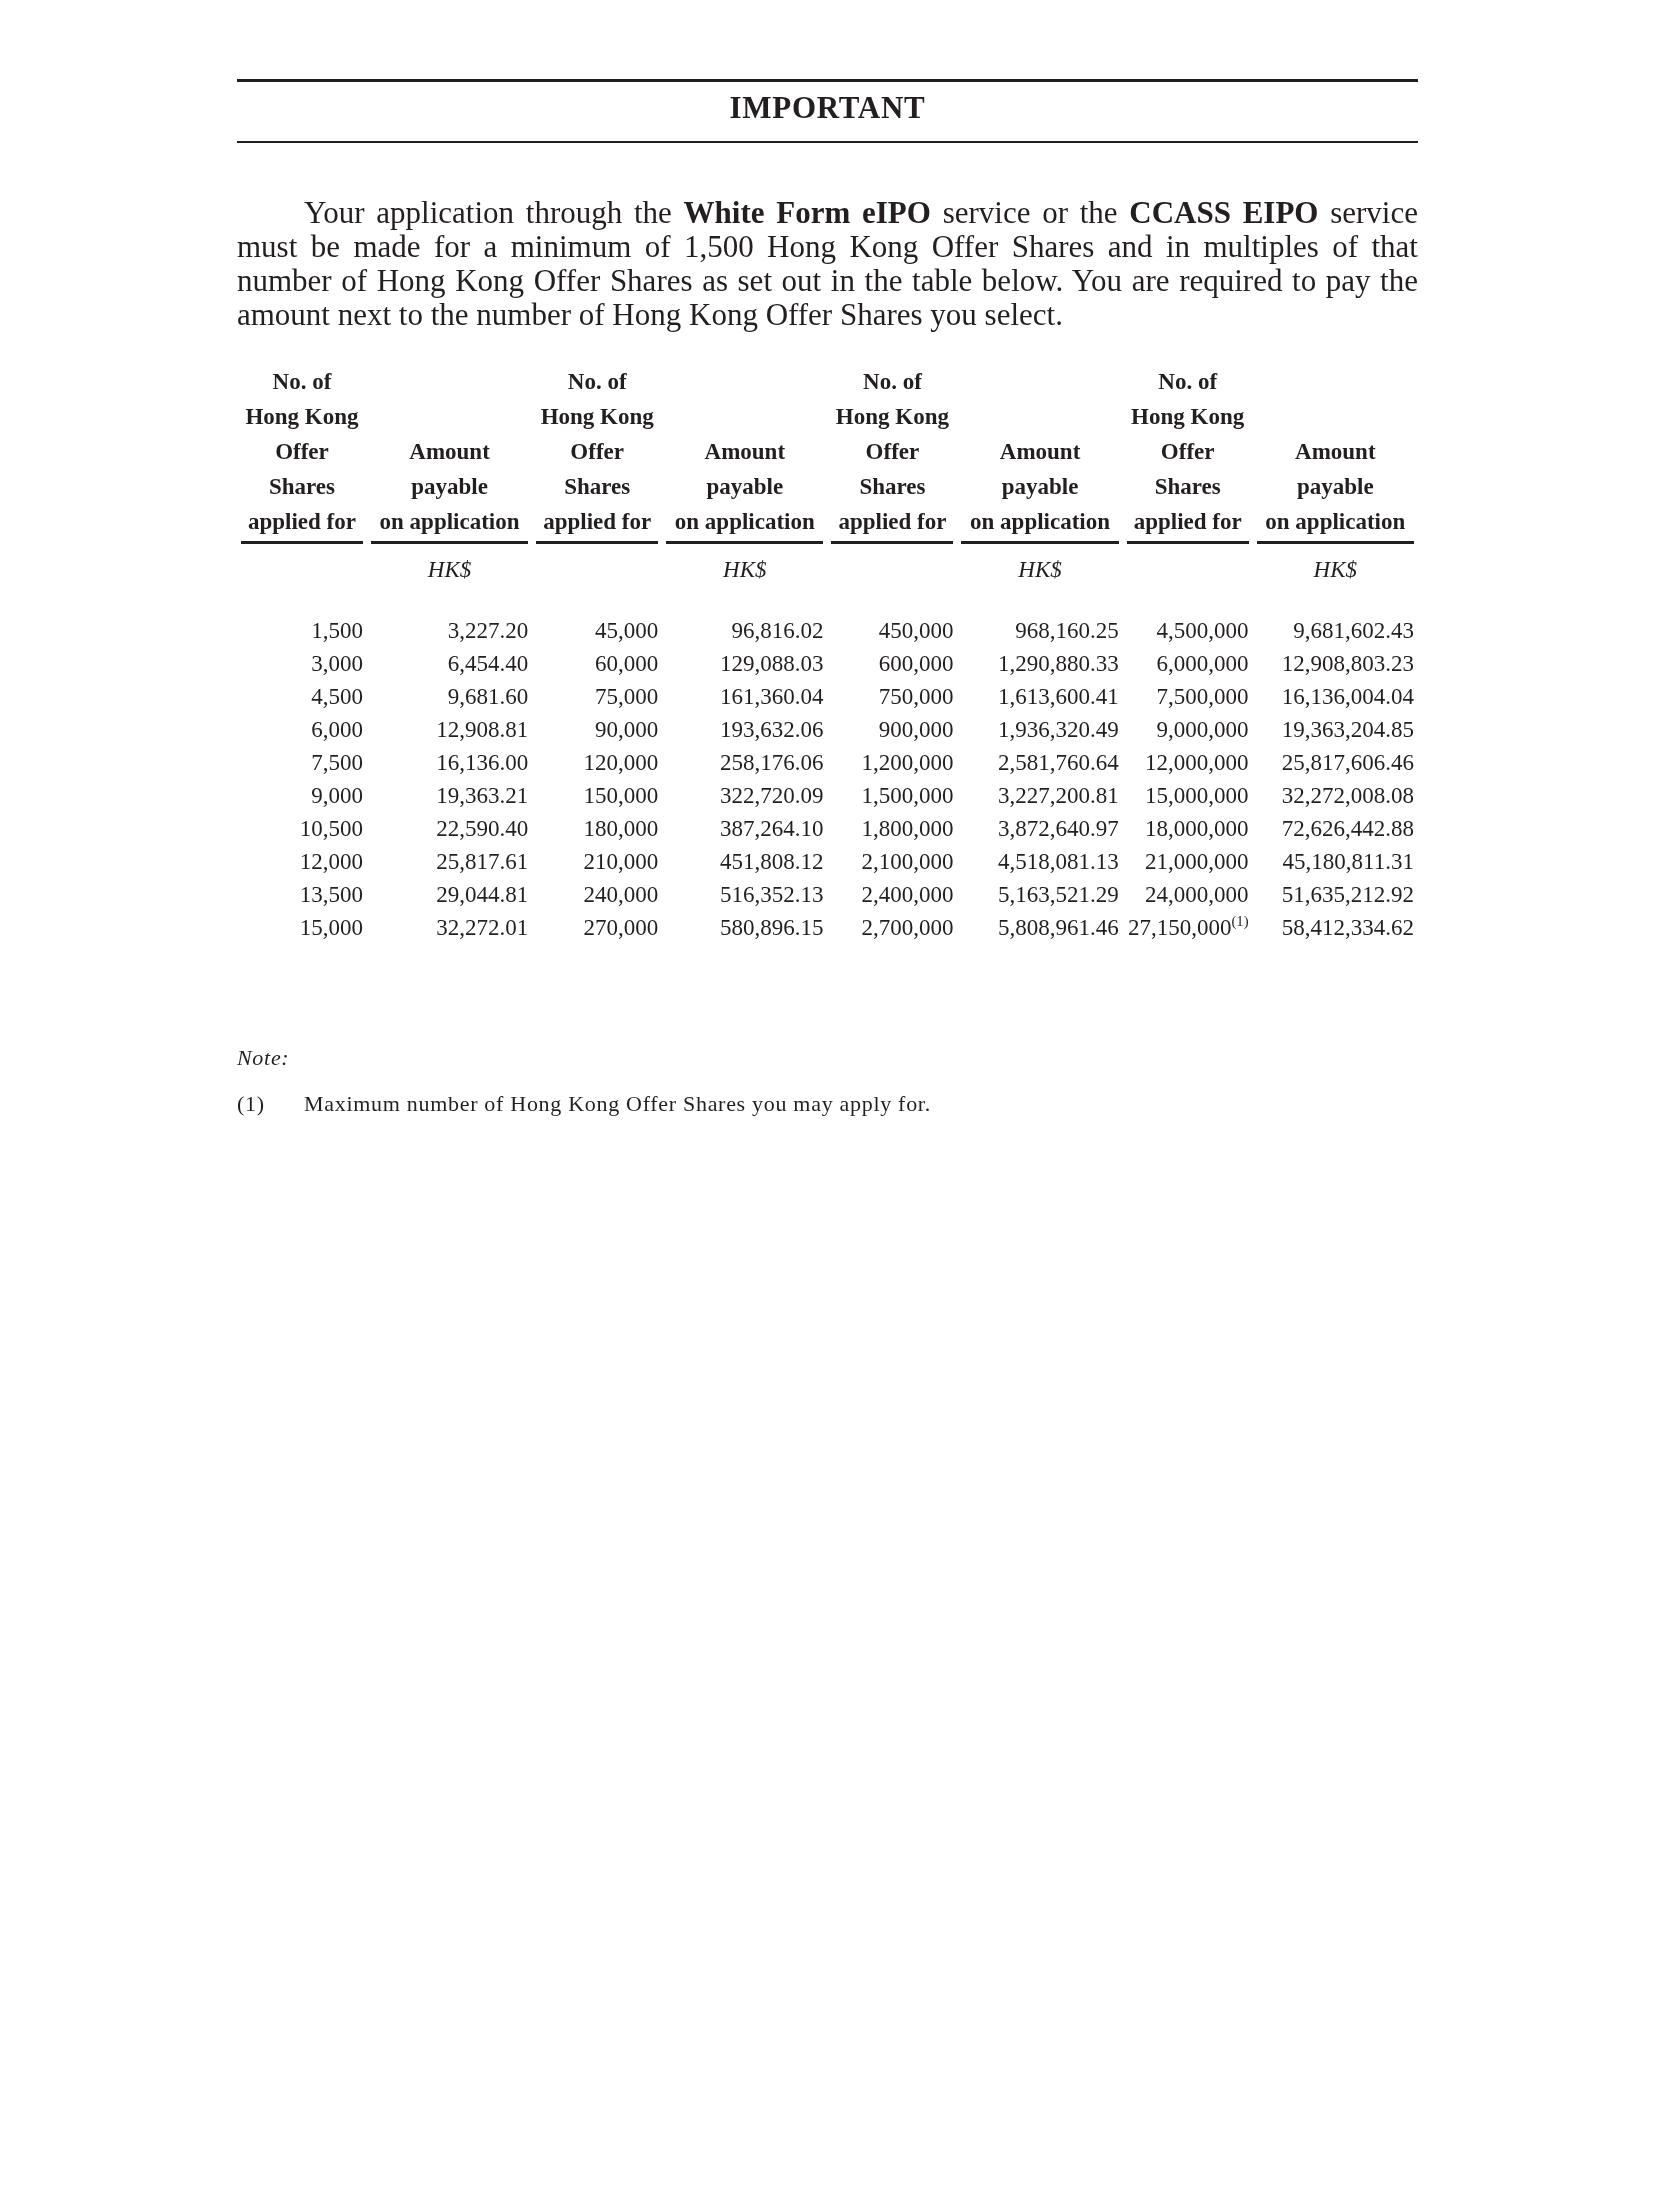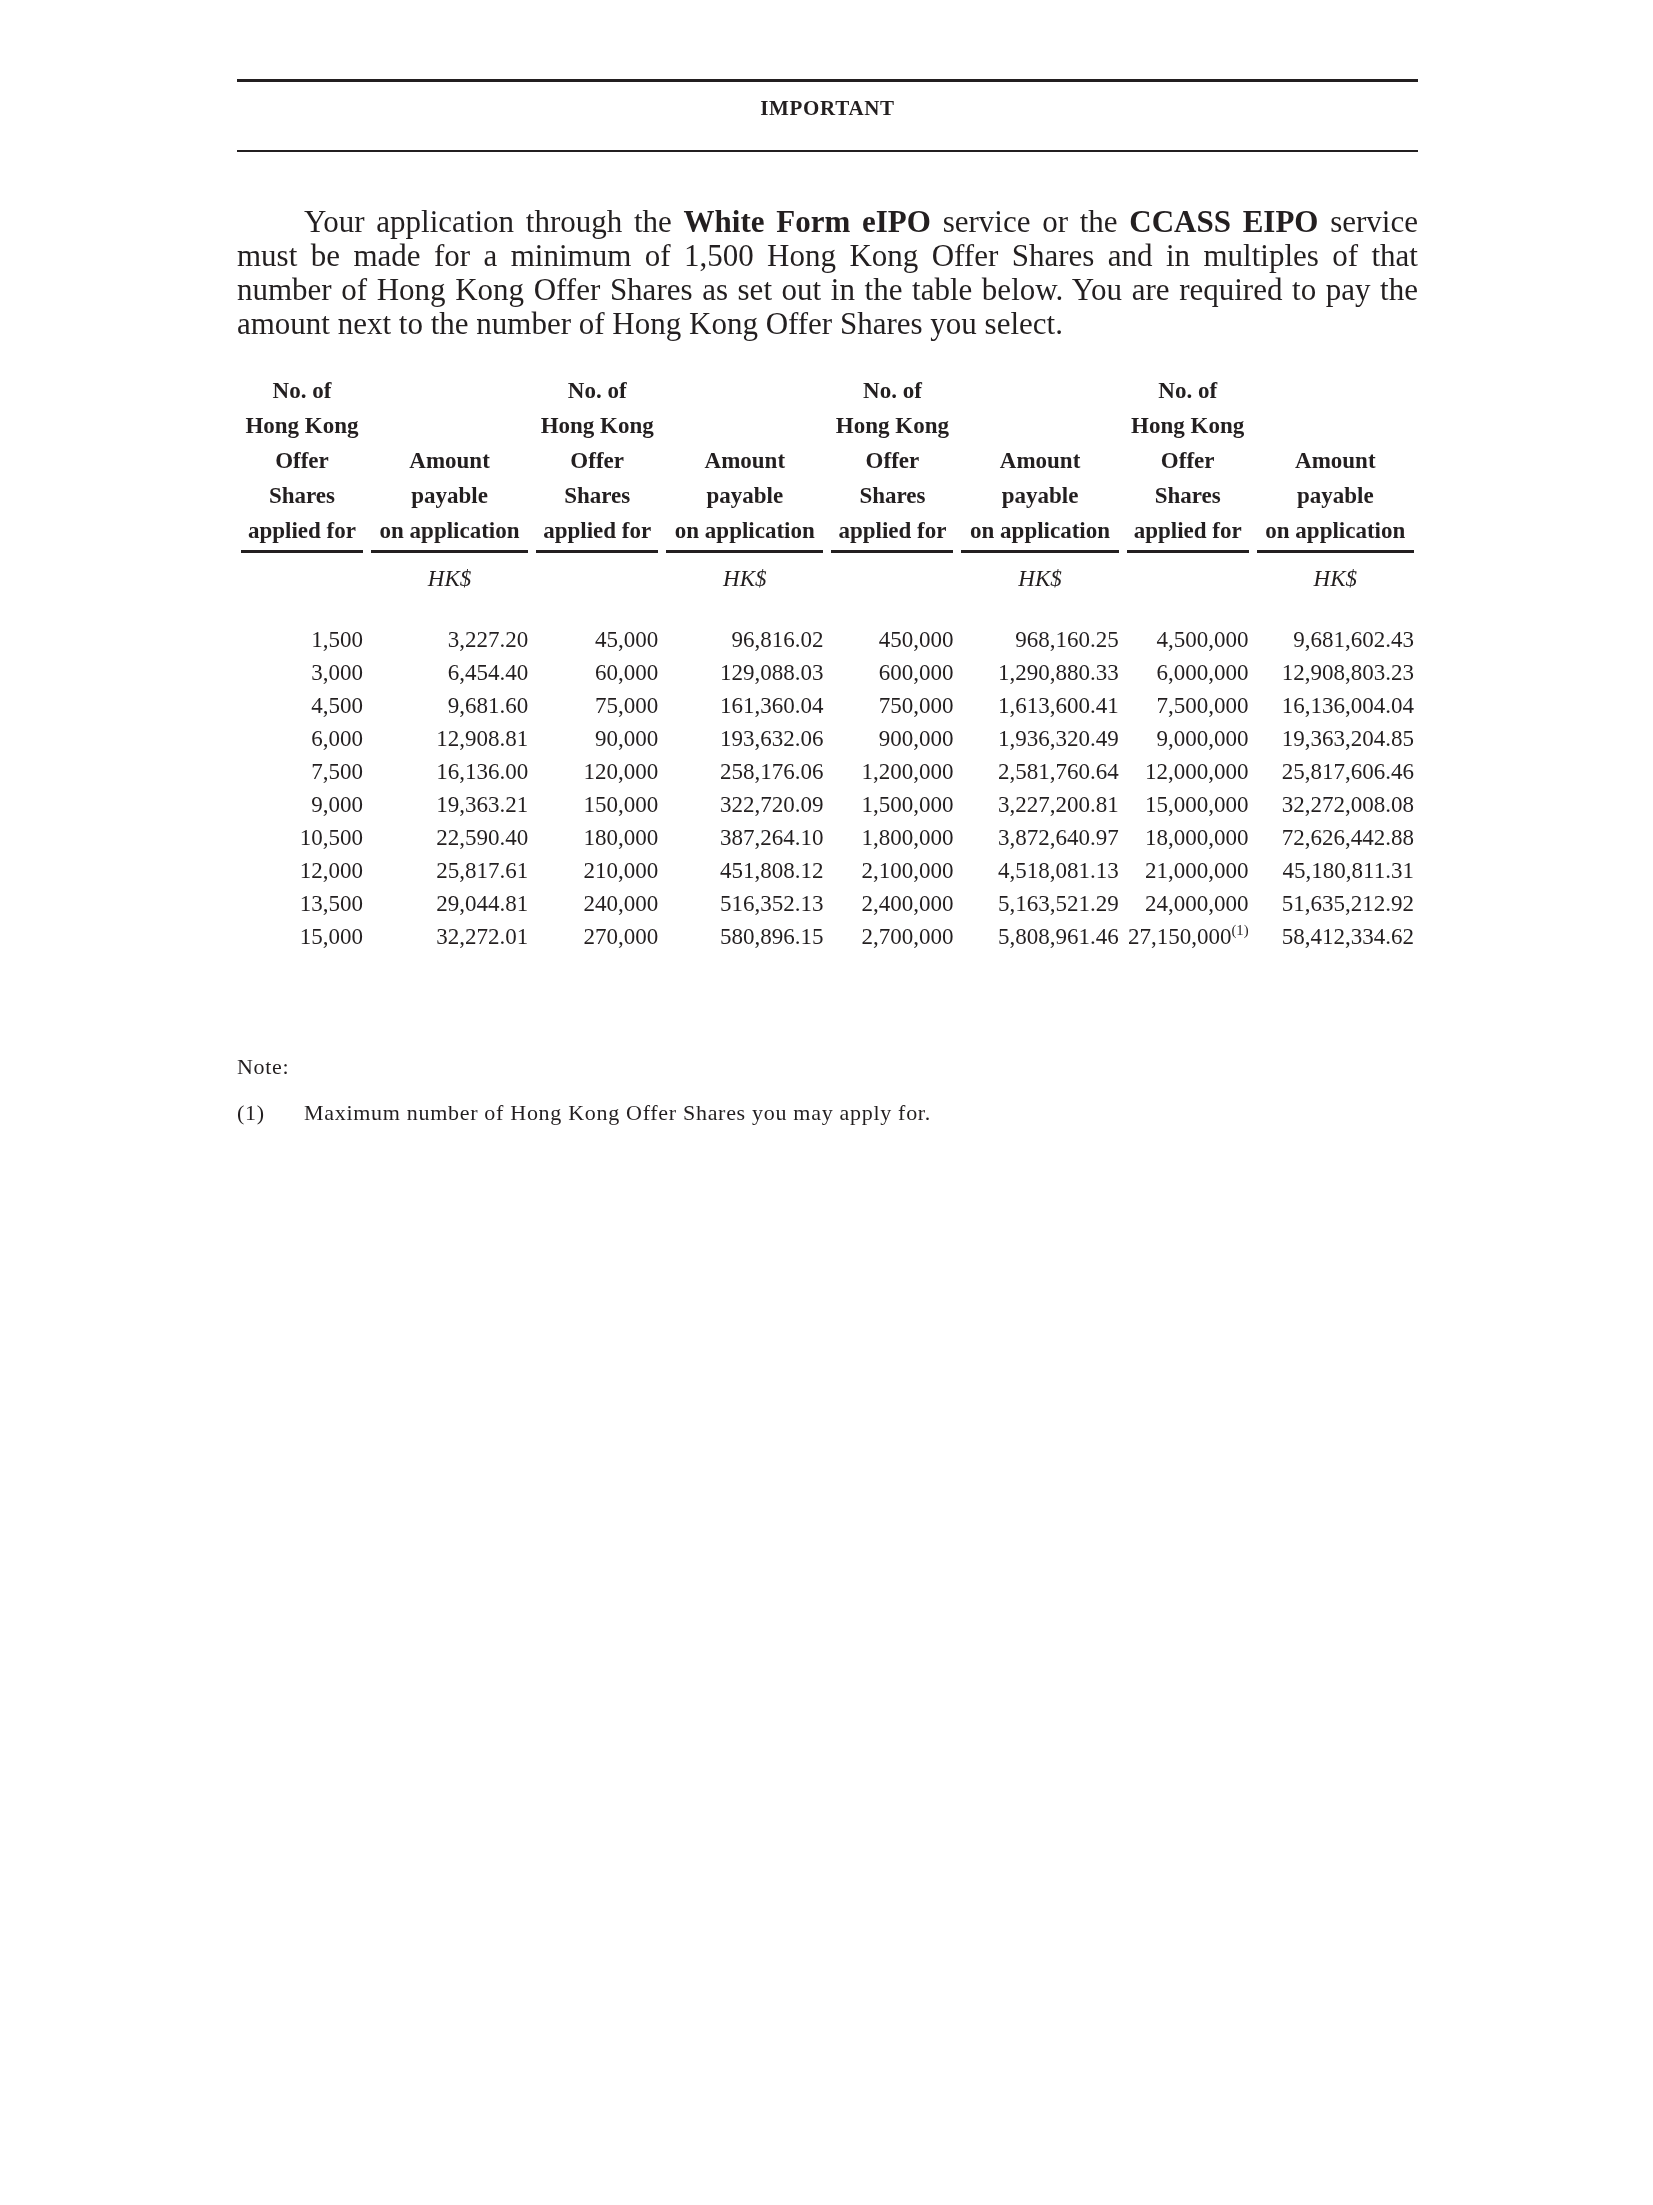--- a/index.html
+++ b/index.html
@@ -1,28 +1,28 @@
 <!DOCTYPE html>
 <html style="font-size:10.7px"><head>
 <meta charset="utf-8">
 <style>
   html, body { margin: 0; padding: 0; background: #ffffff; }
   body { width: 1653px; height: 2205px; position: relative; font-family: "Liberation Serif", "DejaVu Serif", serif; color: #231f20; }
   .page { position: absolute; left: 237px; top: 79px; width: 1181px; }
   .rule { height: 2.7px; background: #231f20; width: 100%; }
-  .title { text-align: center; font-weight: bold; font-size: 21px; letter-spacing: 0.7px; line-height: 52px; height: 68px; }
+  .title { text-align: center; font-weight: bold; font-size: 31px; letter-spacing: 0.7px; line-height: 52px; height: 59px; }
   .intro { margin-top: 53px; font-size: 31px; line-height: 34px; text-align: justify; text-indent: 67px; }
   .intro b { font-weight: bold; }
   table.alloc { border-collapse: separate; border-spacing: 0; margin-top: 32px; width: 100%; table-layout: fixed; font-size: 23px; }
   table.alloc th { font-weight: bold; font-size: 23px; line-height: 35px; vertical-align: bottom; text-align: center; padding: 0 0 5.3px 0; }
   table.alloc th .hdr { display: block; border-bottom: 3.3px solid #231f20; padding-bottom: 1.3px; margin: 0 4px; }
   table.alloc td { text-align: right; line-height: 33px; padding: 0 4px 0 0; white-space: nowrap; }
   table.alloc td.cur { font-style: italic; text-align: center; padding: 4px 0 28px 0; }
   table.alloc sup { font-size: 14.7px; vertical-align: 9.3px; line-height: 0; }
-  .note-label { margin-top: 101px; font-size: 22px; letter-spacing: 0.7px; }
+  .note-label { margin-top: 101px; font-style: italic; font-size: 22px; letter-spacing: 0.7px; }
   .note-item { margin-top: 20px; font-size: 22px; letter-spacing: 0.7px; display: flex; }
   .note-item .num { width: 67px; flex: none; }
   .closing { margin-top: 27px; font-size: 27px; line-height: 34px; text-align: justify; text-indent: 67px; }
 </style>
 </head>
 <body>
 
 <div class="page">
   <div class="rule"></div>
   <div class="title">IMPORTANT</div>

